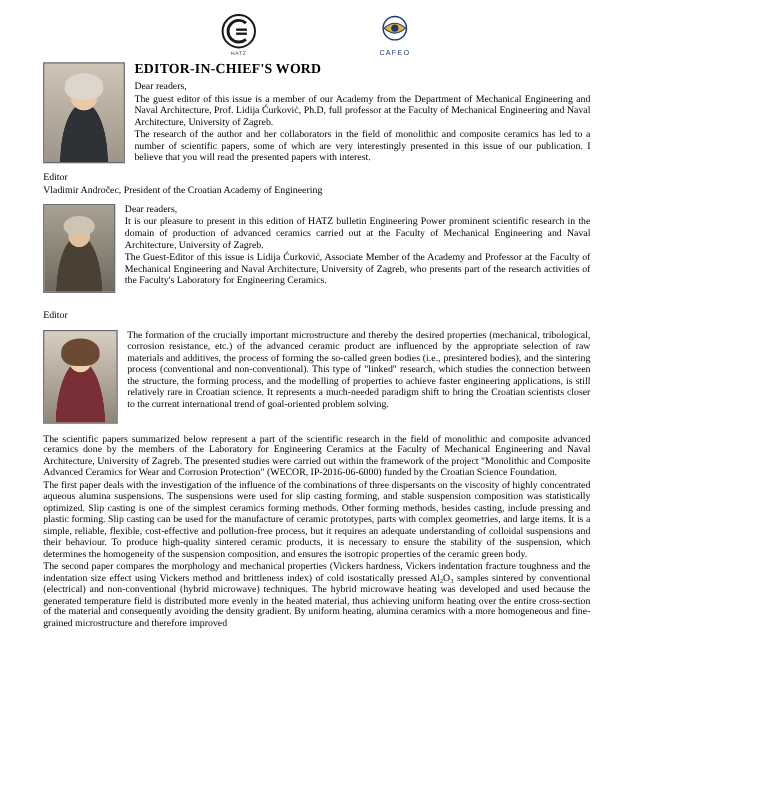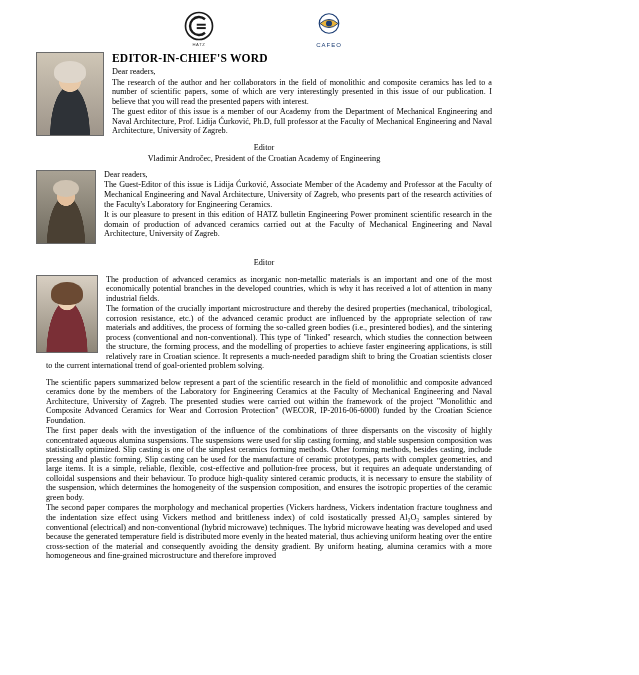--- a/index.html
+++ b/index.html
@@ -66,21 +66,21 @@
     margin-bottom: 6px;
   }
   .sec-title {
     font-family: "Liberation Serif", serif;
     font-weight: bold;
     font-size: 11.5px;
     letter-spacing: 0.2px;
     margin: 0 0 3px 0;
   }
   p {
-    margin: 0 0 1px 10px;
+    margin: 0 0 1px 0;
     font-size: 8.2px;
     line-height: 1.16;
     text-align: justify;
   }
   .with-photo {
     position: relative;
   }
   .photo {
     float: left;
     width: 66px;
@@ -98,21 +98,21 @@
   .photo.p3 {
     width: 60px;
     height: 76px;
   }
   .clearfix::after {
     content: "";
     display: block;
     clear: both;
   }
   .signature {
-    text-align: center;
+    text-align: left;
     font-size: 8.2px;
     line-height: 1.18;
     margin-top: 2px;
   }
   .spacer-2 { height: 4px; }
   .spacer-4 { height: 7px; }
 
   
   .face-a {
     position: absolute;
@@ -195,44 +195,43 @@
   </div>
 
   <div class="content">
 
     <div class="section with-photo clearfix">
       <div class="photo">
         <div class="face-a"></div>
       </div>
       <div class="sec-title">EDITOR-IN-CHIEF'S WORD</div>
       <p>Dear readers,</p>
+      <p>The guest editor of this issue is a member of our Academy from the Department of Mechanical Engineering and Naval Architecture, Prof. Lidija Ćurković, Ph.D, full professor at the Faculty of Mechanical Engineering and Naval Architecture, University of Zagreb.</p>
       <p>The research of the author and her collaborators in the field of monolithic and composite ceramics has led to a number of scientific papers, some of which are very interestingly presented in this issue of our publication. I believe that you will read the presented papers with interest.</p>
-      <p>The guest editor of this issue is a member of our Academy from the Department of Mechanical Engineering and Naval Architecture, Prof. Lidija Ćurković, Ph.D, full professor at the Faculty of Mechanical Engineering and Naval Architecture, University of Zagreb.</p>
       <div class="spacer-2"></div>
       <div class="signature">Editor</div>
       <div class="signature">Vladimir Andročec, President of the Croatian Academy of Engineering</div>
     </div>
 
     <div class="section with-photo clearfix">
       <div class="photo p2">
         <div class="face-b"></div>
       </div>
       <p>Dear readers,</p>
+      <p>It is our pleasure to present in this edition of HATZ bulletin Engineering Power prominent scientific research in the domain of production of advanced ceramics carried out at the Faculty of Mechanical Engineering and Naval Architecture, University of Zagreb.</p>
       <p>The Guest-Editor of this issue is Lidija Ćurković, Associate Member of the Academy and Professor at the Faculty of Mechanical Engineering and Naval Architecture, University of Zagreb, who presents part of the research activities of the Faculty's Laboratory for Engineering Ceramics.</p>
-      <p>It is our pleasure to present in this edition of HATZ bulletin Engineering Power prominent scientific research in the domain of production of advanced ceramics carried out at the Faculty of Mechanical Engineering and Naval Architecture, University of Zagreb.</p>
     </div>
     <div class="spacer-2"></div>
     <div class="signature">Editor</div>
 
     <div class="spacer-4"></div>
     <div class="section with-photo clearfix">
       <div class="photo p3">
         <div class="face-c"></div>
       </div>
-      <p>The production of advanced ceramics as inorganic non-metallic materials is an important and one of the most economically potential branches in the developed countries, which is why it has received a lot of attention in many industrial fields.</p>
       <p>The formation of the crucially important microstructure and thereby the desired properties (mechanical, tribological, corrosion resistance, etc.) of the advanced ceramic product are influenced by the appropriate selection of raw materials and additives, the process of forming the so-called green bodies (i.e., presintered bodies), and the sintering process (conventional and non-conventional). This type of "linked" research, which studies the connection between the structure, the forming process, and the modelling of properties to achieve faster engineering applications, is still relatively rare in Croatian science. It represents a much-needed paradigm shift to bring the Croatian scientists closer to the current international trend of goal-oriented problem solving.</p>
     </div>
     <p>The scientific papers summarized below represent a part of the scientific research in the field of monolithic and composite advanced ceramics done by the members of the Laboratory for Engineering Ceramics at the Faculty of Mechanical Engineering and Naval Architecture, University of Zagreb. The presented studies were carried out within the framework of the project "Monolithic and Composite Advanced Ceramics for Wear and Corrosion Protection" (WECOR, IP-2016-06-6000) funded by the Croatian Science Foundation.</p>
     <p>The first paper deals with the investigation of the influence of the combinations of three dispersants on the viscosity of highly concentrated aqueous alumina suspensions. The suspensions were used for slip casting forming, and stable suspension composition was statistically optimized. Slip casting is one of the simplest ceramics forming methods. Other forming methods, besides casting, include pressing and plastic forming. Slip casting can be used for the manufacture of ceramic prototypes, parts with complex geometries, and large items. It is a simple, reliable, flexible, cost-effective and pollution-free process, but it requires an adequate understanding of colloidal suspensions and their behaviour. To produce high-quality sintered ceramic products, it is necessary to ensure the stability of the suspension, which determines the homogeneity of the suspension composition, and ensures the isotropic properties of the ceramic green body.</p>
     <p>The second paper compares the morphology and  mechanical properties (Vickers hardness, Vickers indentation fracture toughness and the indentation size effect using Vickers method and brittleness index) of cold isostatically pressed Al₂O₃ samples sintered by conventional (electrical) and non-conventional (hybrid microwave) techniques. The hybrid microwave heating was developed and used because the generated temperature field is distributed more evenly in the heated material, thus achieving  uniform heating over the entire cross-section of the material and consequently avoiding the density gradient. By  uniform heating, alumina ceramics with a more homogeneous and fine-grained microstructure and therefore improved</p>
 
   </div>
 </div>
 
 </body></html>

